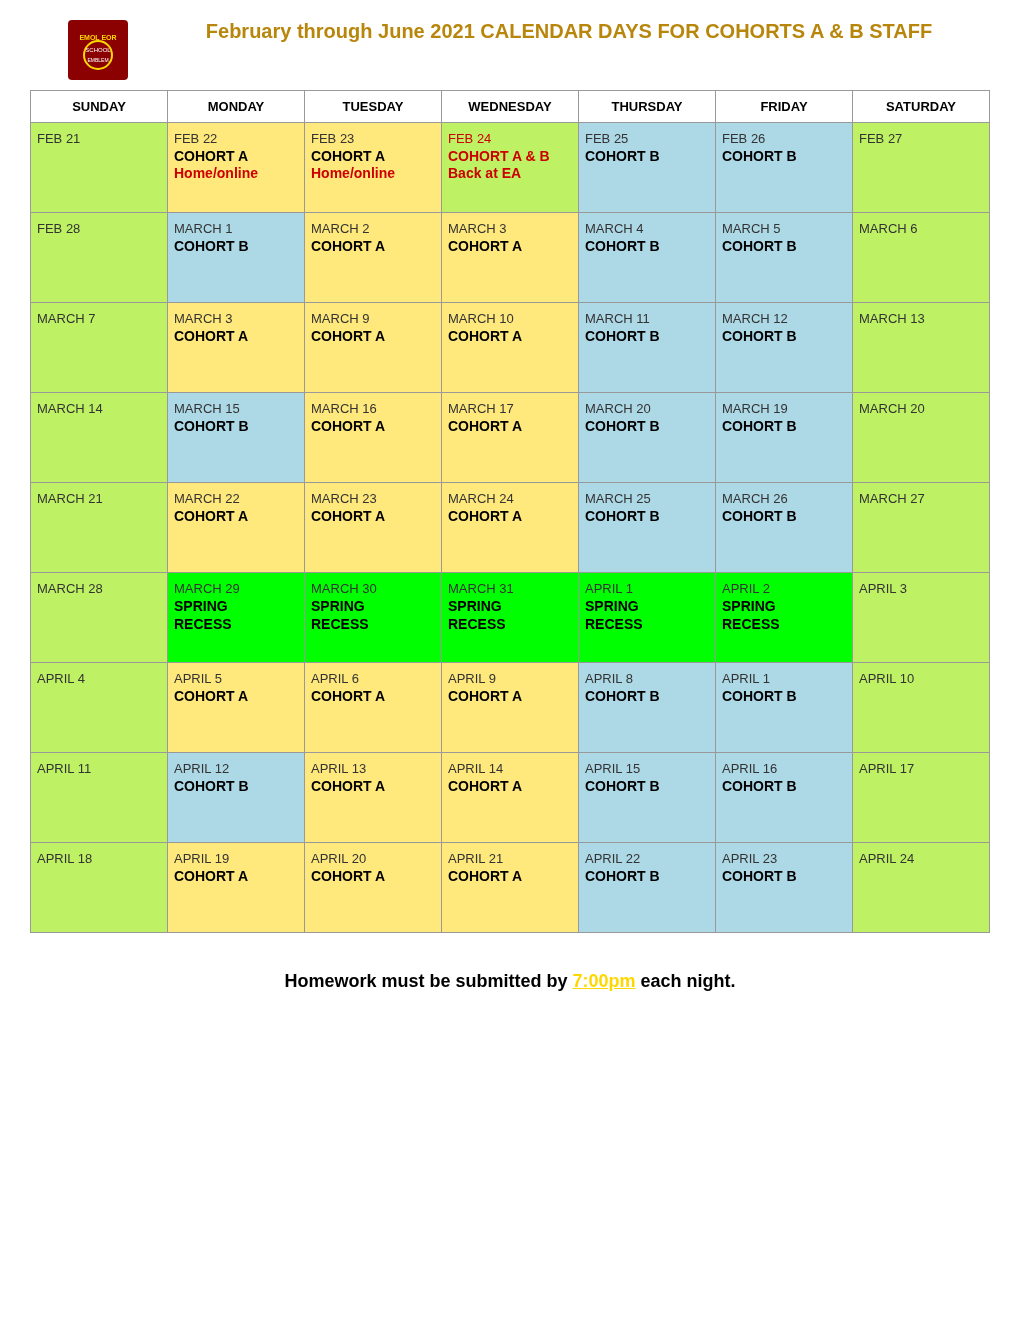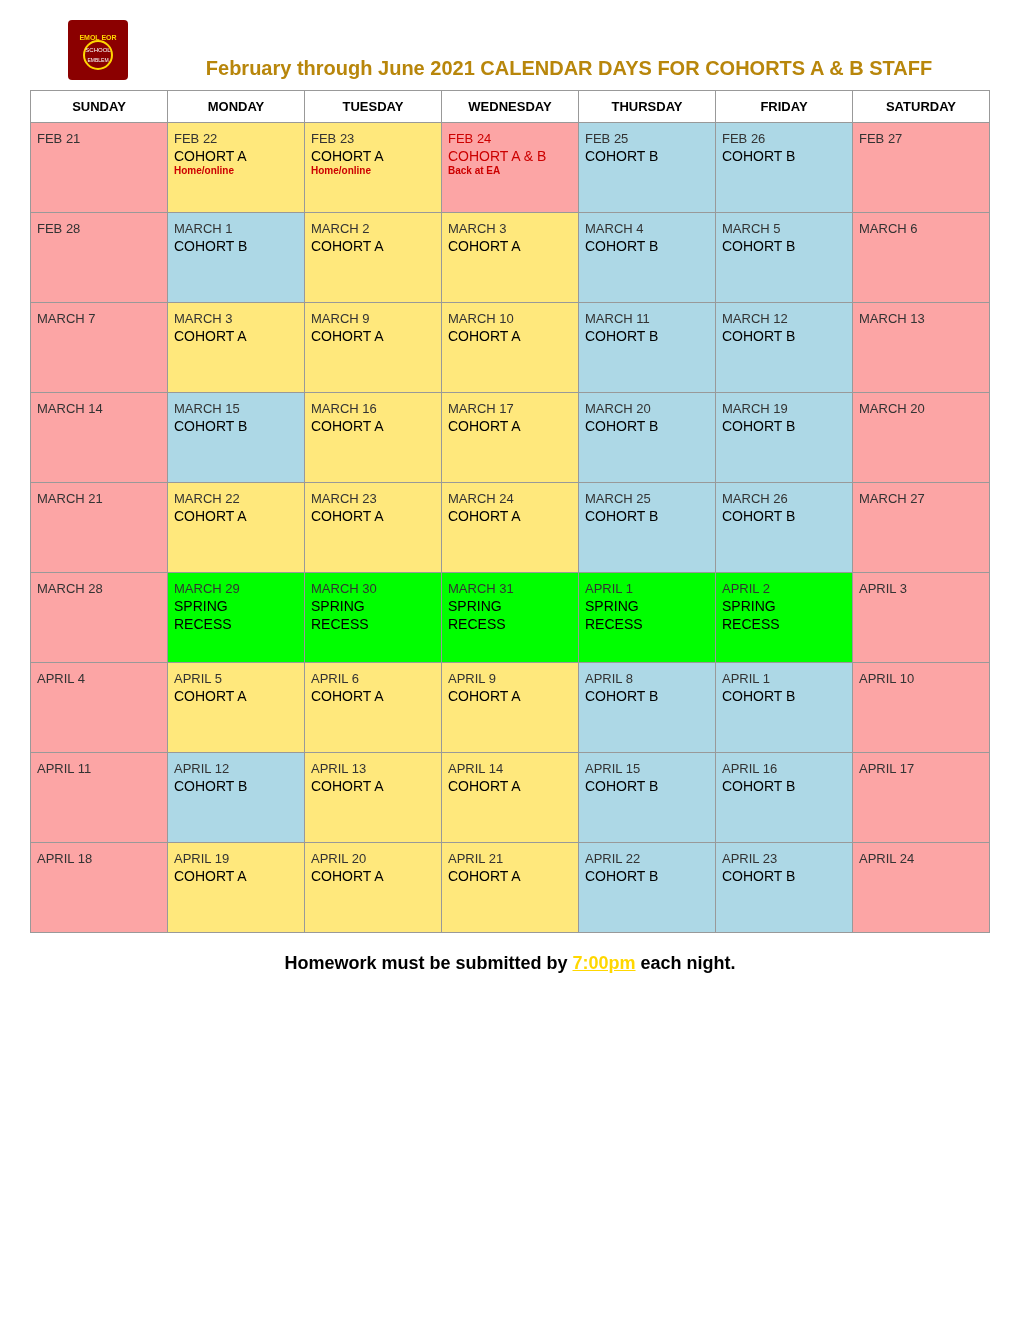--- a/index.html
+++ b/index.html
@@ -5,41 +5,41 @@
     * { box-sizing: border-box; margin: 0; padding: 0; }
     body {
       font-family: Arial, sans-serif;
       background: #fff;
       width: 1020px;
       min-height: 1320px;
       padding: 20px 30px;
     }
     .header-row {
       display: flex;
-      align-items: flex-end;
+      align-items: flex-start;
       margin-bottom: 10px;
       margin-left: 38px;
     }
     .logo {
       width: 60px;
       height: 60px;
       margin-right: 20px;
       flex-shrink: 0;
     }
     .title {
       font-size: 20px;
       font-weight: bold;
       color: #b8860b;
       text-align: center;
       flex: 1;
     }
     .calendar-table {
       width: 100%;
       border-collapse: collapse;
-      margin-bottom: 20px;
+      margin-bottom: 38px;
     }
     .calendar-table th {
       border: 1px solid #999;
       padding: 8px 4px;
       text-align: center;
       font-size: 13px;
       font-weight: bold;
       background: #fff;
     }
     .calendar-table td {
@@ -50,33 +50,33 @@
       height: 90px;
       width: 14.28%;
       font-size: 13px;
     }
     .cell-date {
       font-size: 13px;
       color: #333;
     }
     .cell-cohort {
       font-size: 14px;
-      font-weight: normal;
+      font-weight: bold;
       margin-top: 2px;
     }
     .cell-sub {
-      font-size: 10px;
+      font-size: 14px;
       font-weight: bold;
       color: #cc0000;
       margin-top: 1px;
     }
     .bg-yellow { background-color: #FFE87C; }
     .bg-blue { background-color: #ADD8E6; }
     .bg-green { background-color: #00FF00; }
-    .bg-white { background-color: #fca5a5; }
+    .bg-white { background-color: #bef264; }
     .footer {
       text-align: center;
       font-size: 18px;
       font-weight: bold;
       margin-top: 20px;
     }
     .footer .time {
       font-weight: bold;
       text-decoration: underline;
       color: #FFD700;

